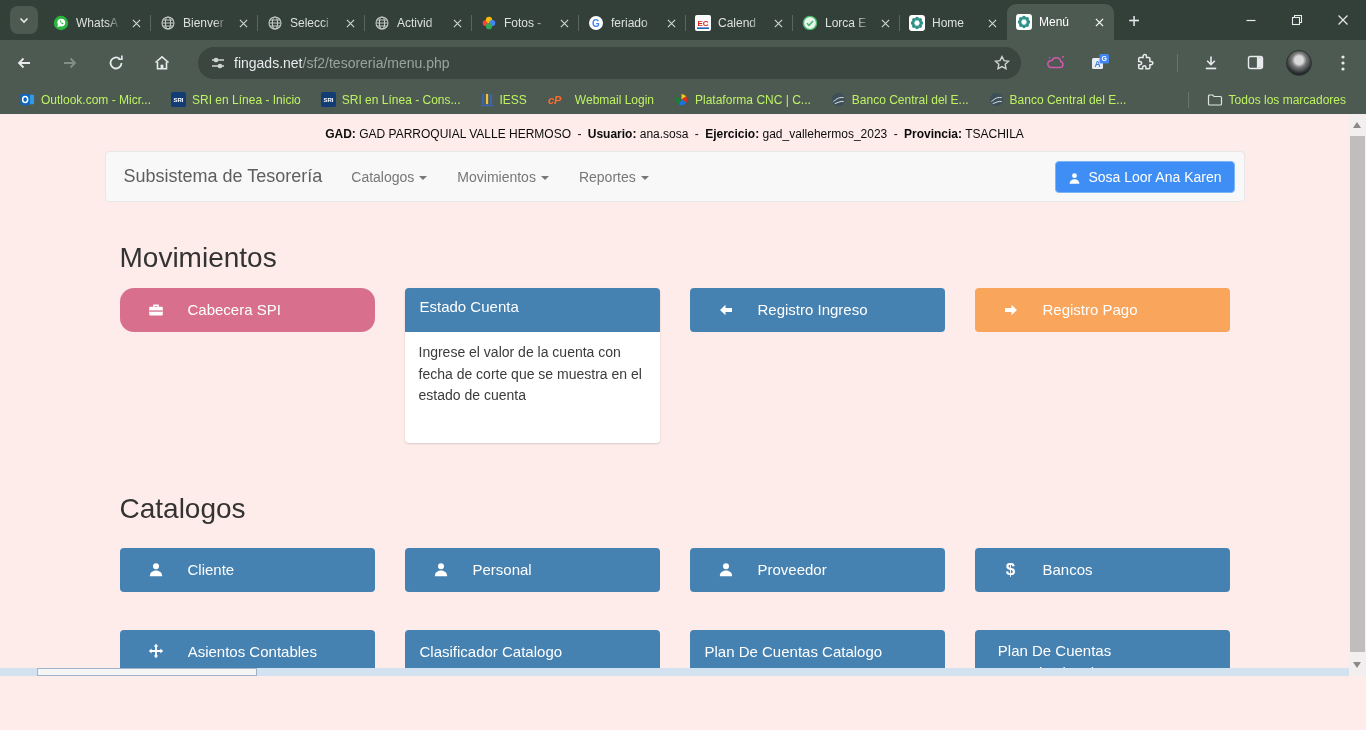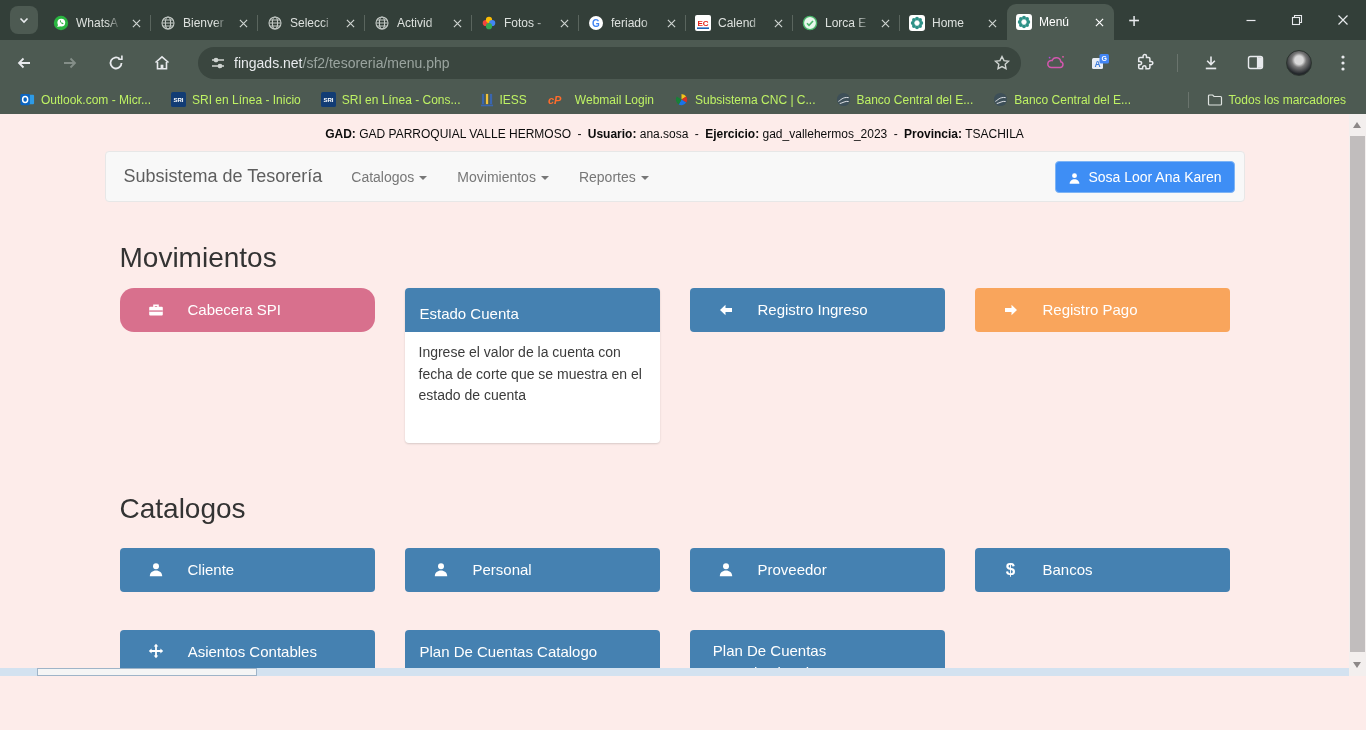--- a/index.html
+++ b/index.html
@@ -62,21 +62,21 @@
   .btn.blue { background:#4581b1; }
   .btn.pink { background:#d8708d;border-radius:14px; }
   .btn.orange { background:#f9a55c; }
   .btn.multiline { display:block; padding:11px 15px; }
   .btn.multiline .btn-ic { display:inline-flex; vertical-align:-2px; margin:0 20px 0 13px; }
   .btn .lbl-narrow { display:inline-block; max-width:176px; vertical-align:top; }
   .btn-ic { width:16px; height:16px; display:inline-flex; flex:0 0 auto; }
   .dollar { font-size:17px; font-weight:bold; width:16px; text-align:center; }
 
   .panel { width:255px; background:#fff; border-radius:4px; box-shadow:0 1px 2px rgba(0,0,0,.15); }
-  .panel-header { background:#4581b1; color:#fff; min-height:44px; border-radius:4px 4px 0 0; display:flex; align-items:flex-end; padding:10px 15px; font-size:15px; cursor:pointer; }
+  .panel-header { background:#4581b1; color:#fff; min-height:44px; border-radius:4px 4px 0 0; display:flex; align-items:flex-start; padding:10px 15px; font-size:15px; cursor:pointer; }
   .panel-body { padding:10px 14px 36px; font-size:14px; color:#3b3b3b; line-height:1.55; }
 
   
   .v-scroll { position:absolute; right:0; top:0; bottom:0; width:17px; background:#f3efee; }
   .v-thumb { position:absolute; left:1px; right:1px; top:22px; bottom:24px; background:#c1bdbd; }
   .scroll-arrow { position:absolute; left:4px; width:0; height:0; border-left:4.5px solid transparent; border-right:4.5px solid transparent; }
   .arrow-up { top:8px; border-bottom:6px solid #8c8888; }
   .arrow-down { bottom:8px; border-top:6px solid #8c8888; }
   .h-scroll { position:absolute; left:0; bottom:0; height:8px; width:1349px; background:#d3e2f0; }
   .h-thumb { position:absolute; left:37px; width:220px; top:0; bottom:0; background:#f5f5f5; border:1px solid #9fb4c8; }
@@ -452,21 +452,21 @@
     </div>
     <div class="bm-item">
       <span>
           <svg width="15" height="15" viewBox="0 0 16 16">
             <path d="M8 8V2a6 6 0 0 1 5 2.7z" fill="#f3c317"></path>
             <path d="M8 8l5-3.3a6 6 0 0 1 0 6.6z" fill="#d93025"></path>
             <path d="M8 8l5 3.3A6 6 0 0 1 5 13.2z" fill="#1a73e8"></path>
             <path d="M8 8L5 13.2A6 6 0 0 1 3 4.7z" fill="#188038"></path>
           </svg>
         </span>
-      <span>Subsistema CNC | C...</span>
+      <span>Plataforma CNC | C...</span>
     </div>
     <div class="bm-item">
       <span>
           <svg width="15" height="15" viewBox="0 0 16 16">
             <circle cx="8" cy="8" r="7" fill="#3d4f58"></circle>
             <path d="M2.5 10c2.5-1 4.5-5 11-4M4 12.3c3-.5 6-3 9.5-2.2" stroke="#e8eaed" stroke-width="1" fill="none"></path>
           </svg>
         </span>
       <span>Banco Central del E...</span>
     </div>
@@ -614,20 +614,23 @@
         <div class="grid">
           <button class="btn blue multiline">
             <span class="btn-ic">
                 <svg width="16" height="16" viewBox="0 0 16 16">
                   <path d="M8 .8l2.3 2.6H8.9v3.5h3.5V5.6L15.2 8l-2.8 2.4V8.9H8.9v3.5h1.4L8 15.2l-2.3-2.8h1.4V8.9H3.6v1.5L.8 8l2.8-2.4v1.3h3.5V3.4H5.7z" fill="#fff"></path>
                 </svg>
               </span>
             <span class="lbl-narrow" style="max-width:150px;">Asientos Contables (solo vista)</span>
           </button>
           <button class="btn blue plain">
+            <span>Clasificador Catalogo</span>
+          </button>
+          <button class="btn blue plain">
             <span>Plan De Cuentas Catalogo</span>
           </button>
           <button class="btn blue plain">
             <span class="lbl-narrow" style="max-width:130px;text-align:center;">Plan De Cuentas Institucional</span>
           </button>
         </div>
 
       </div>
     </div>
 

